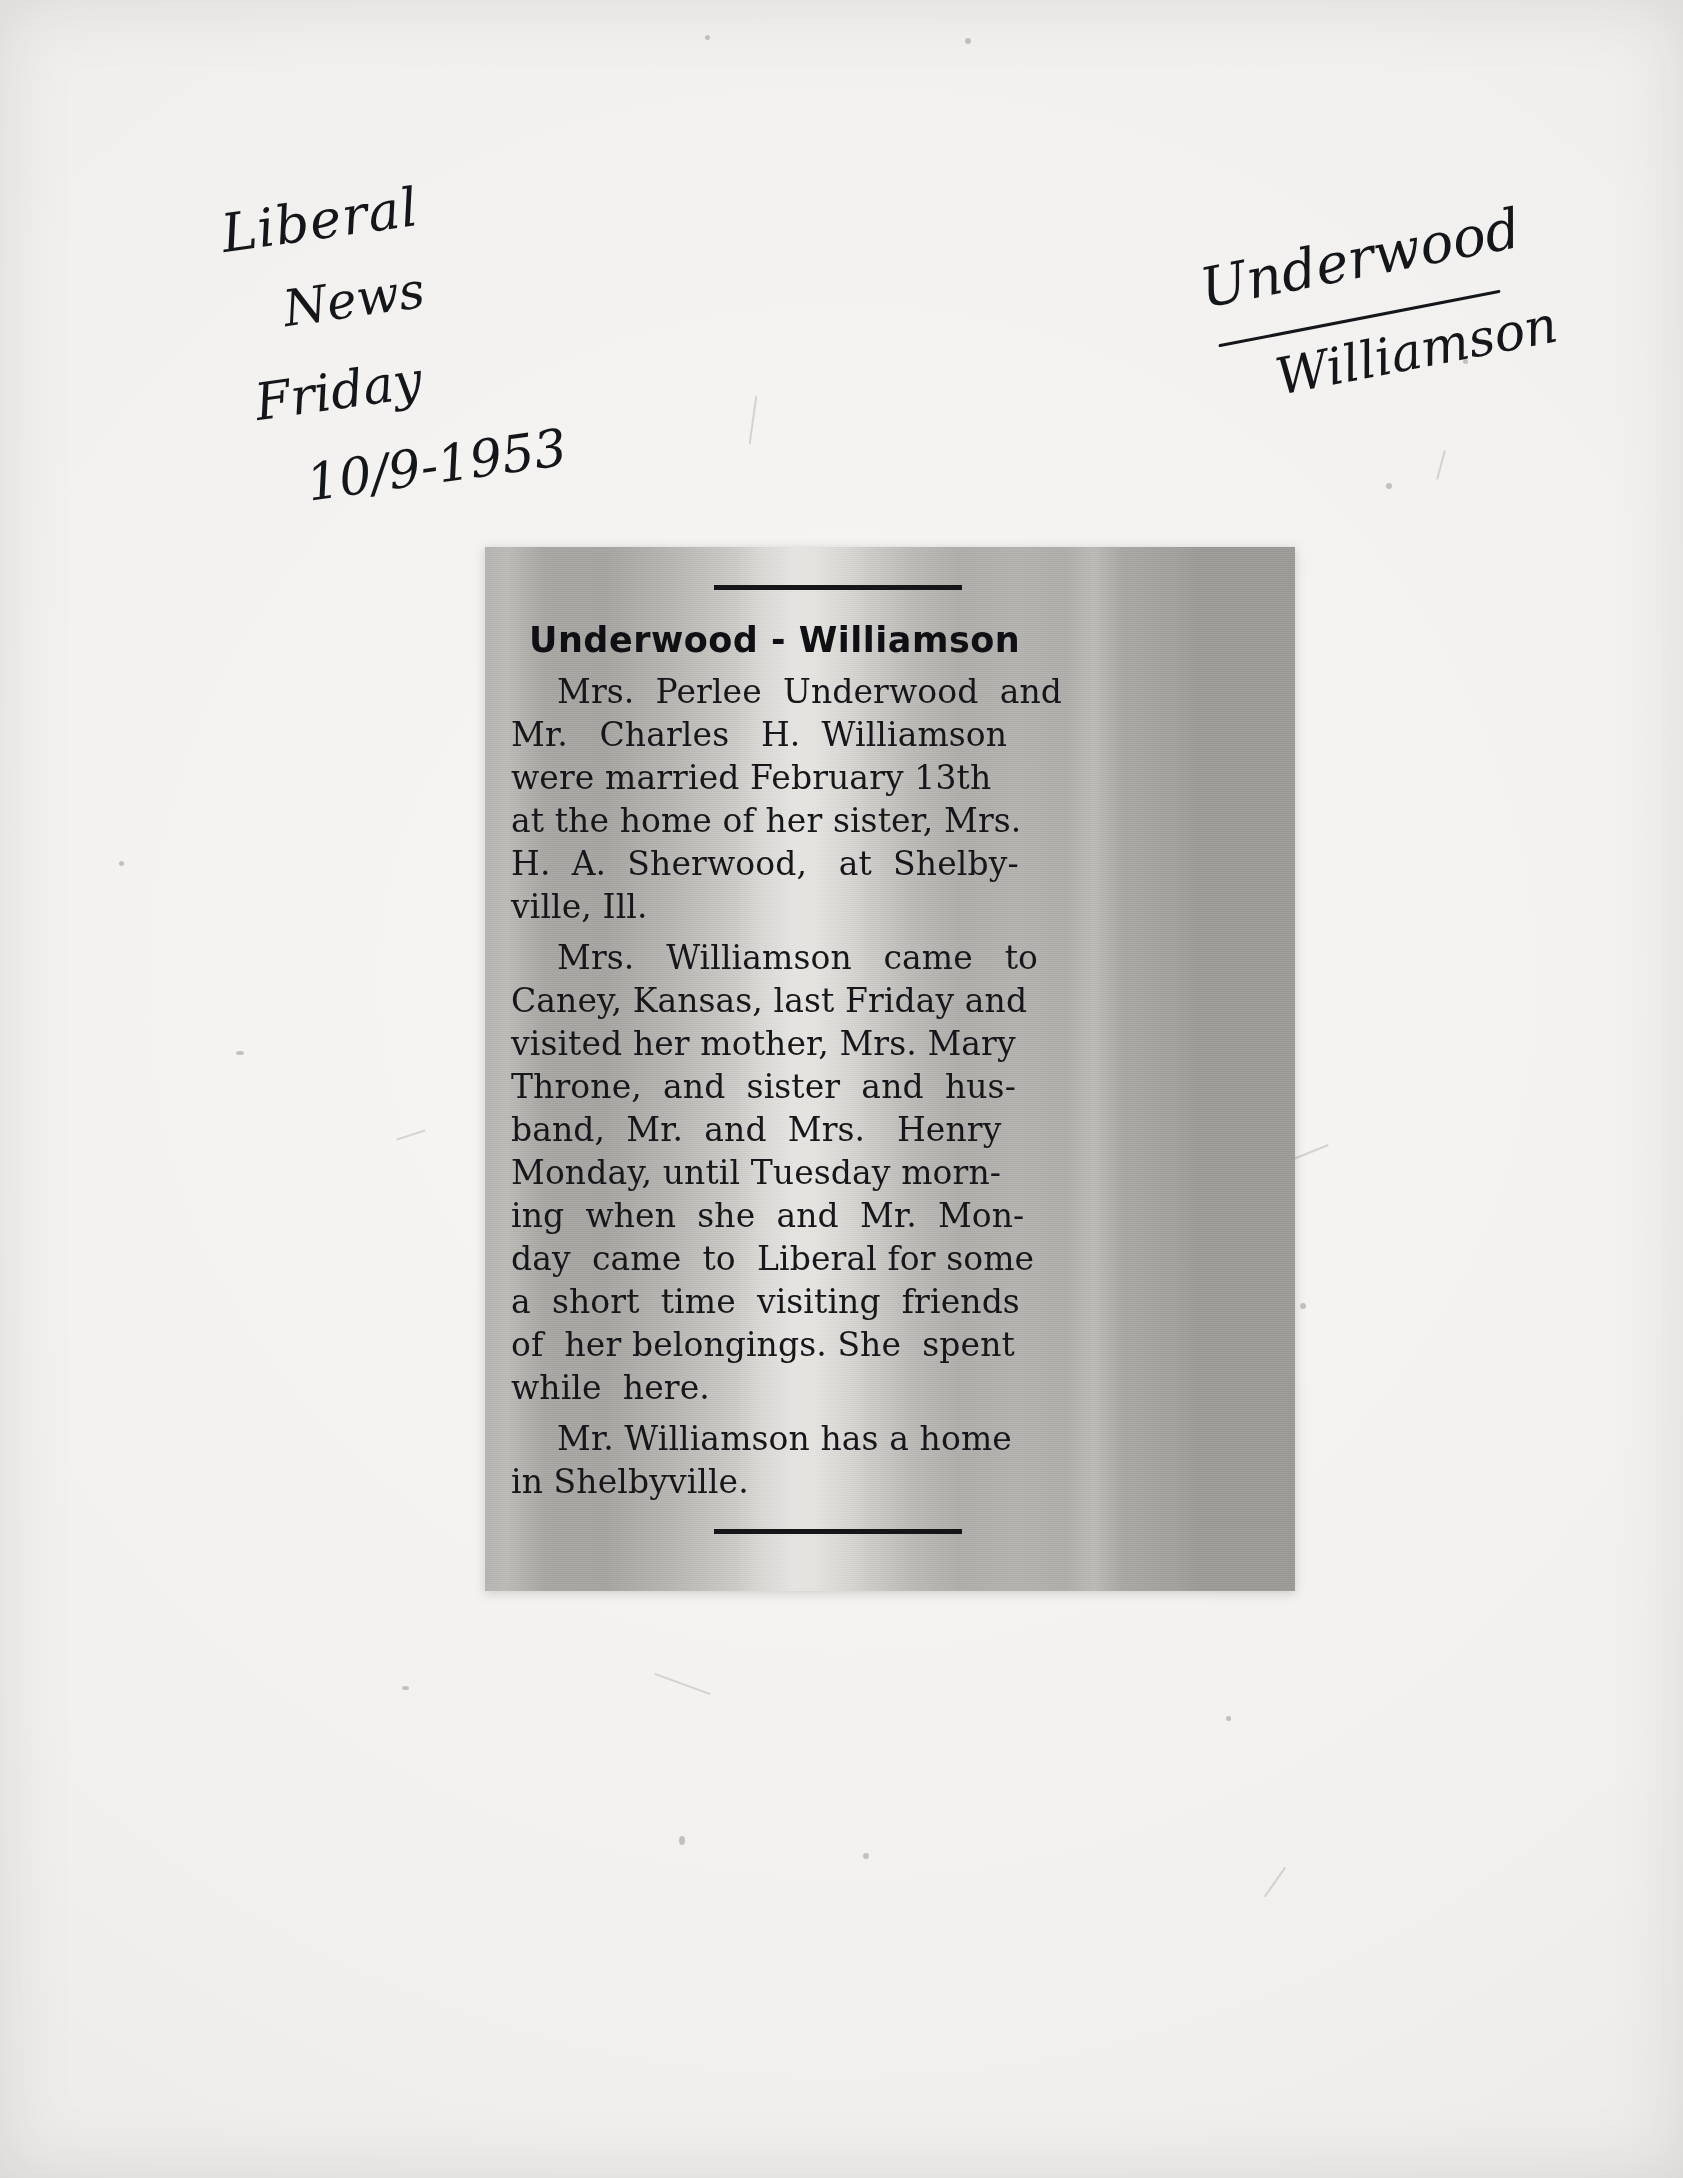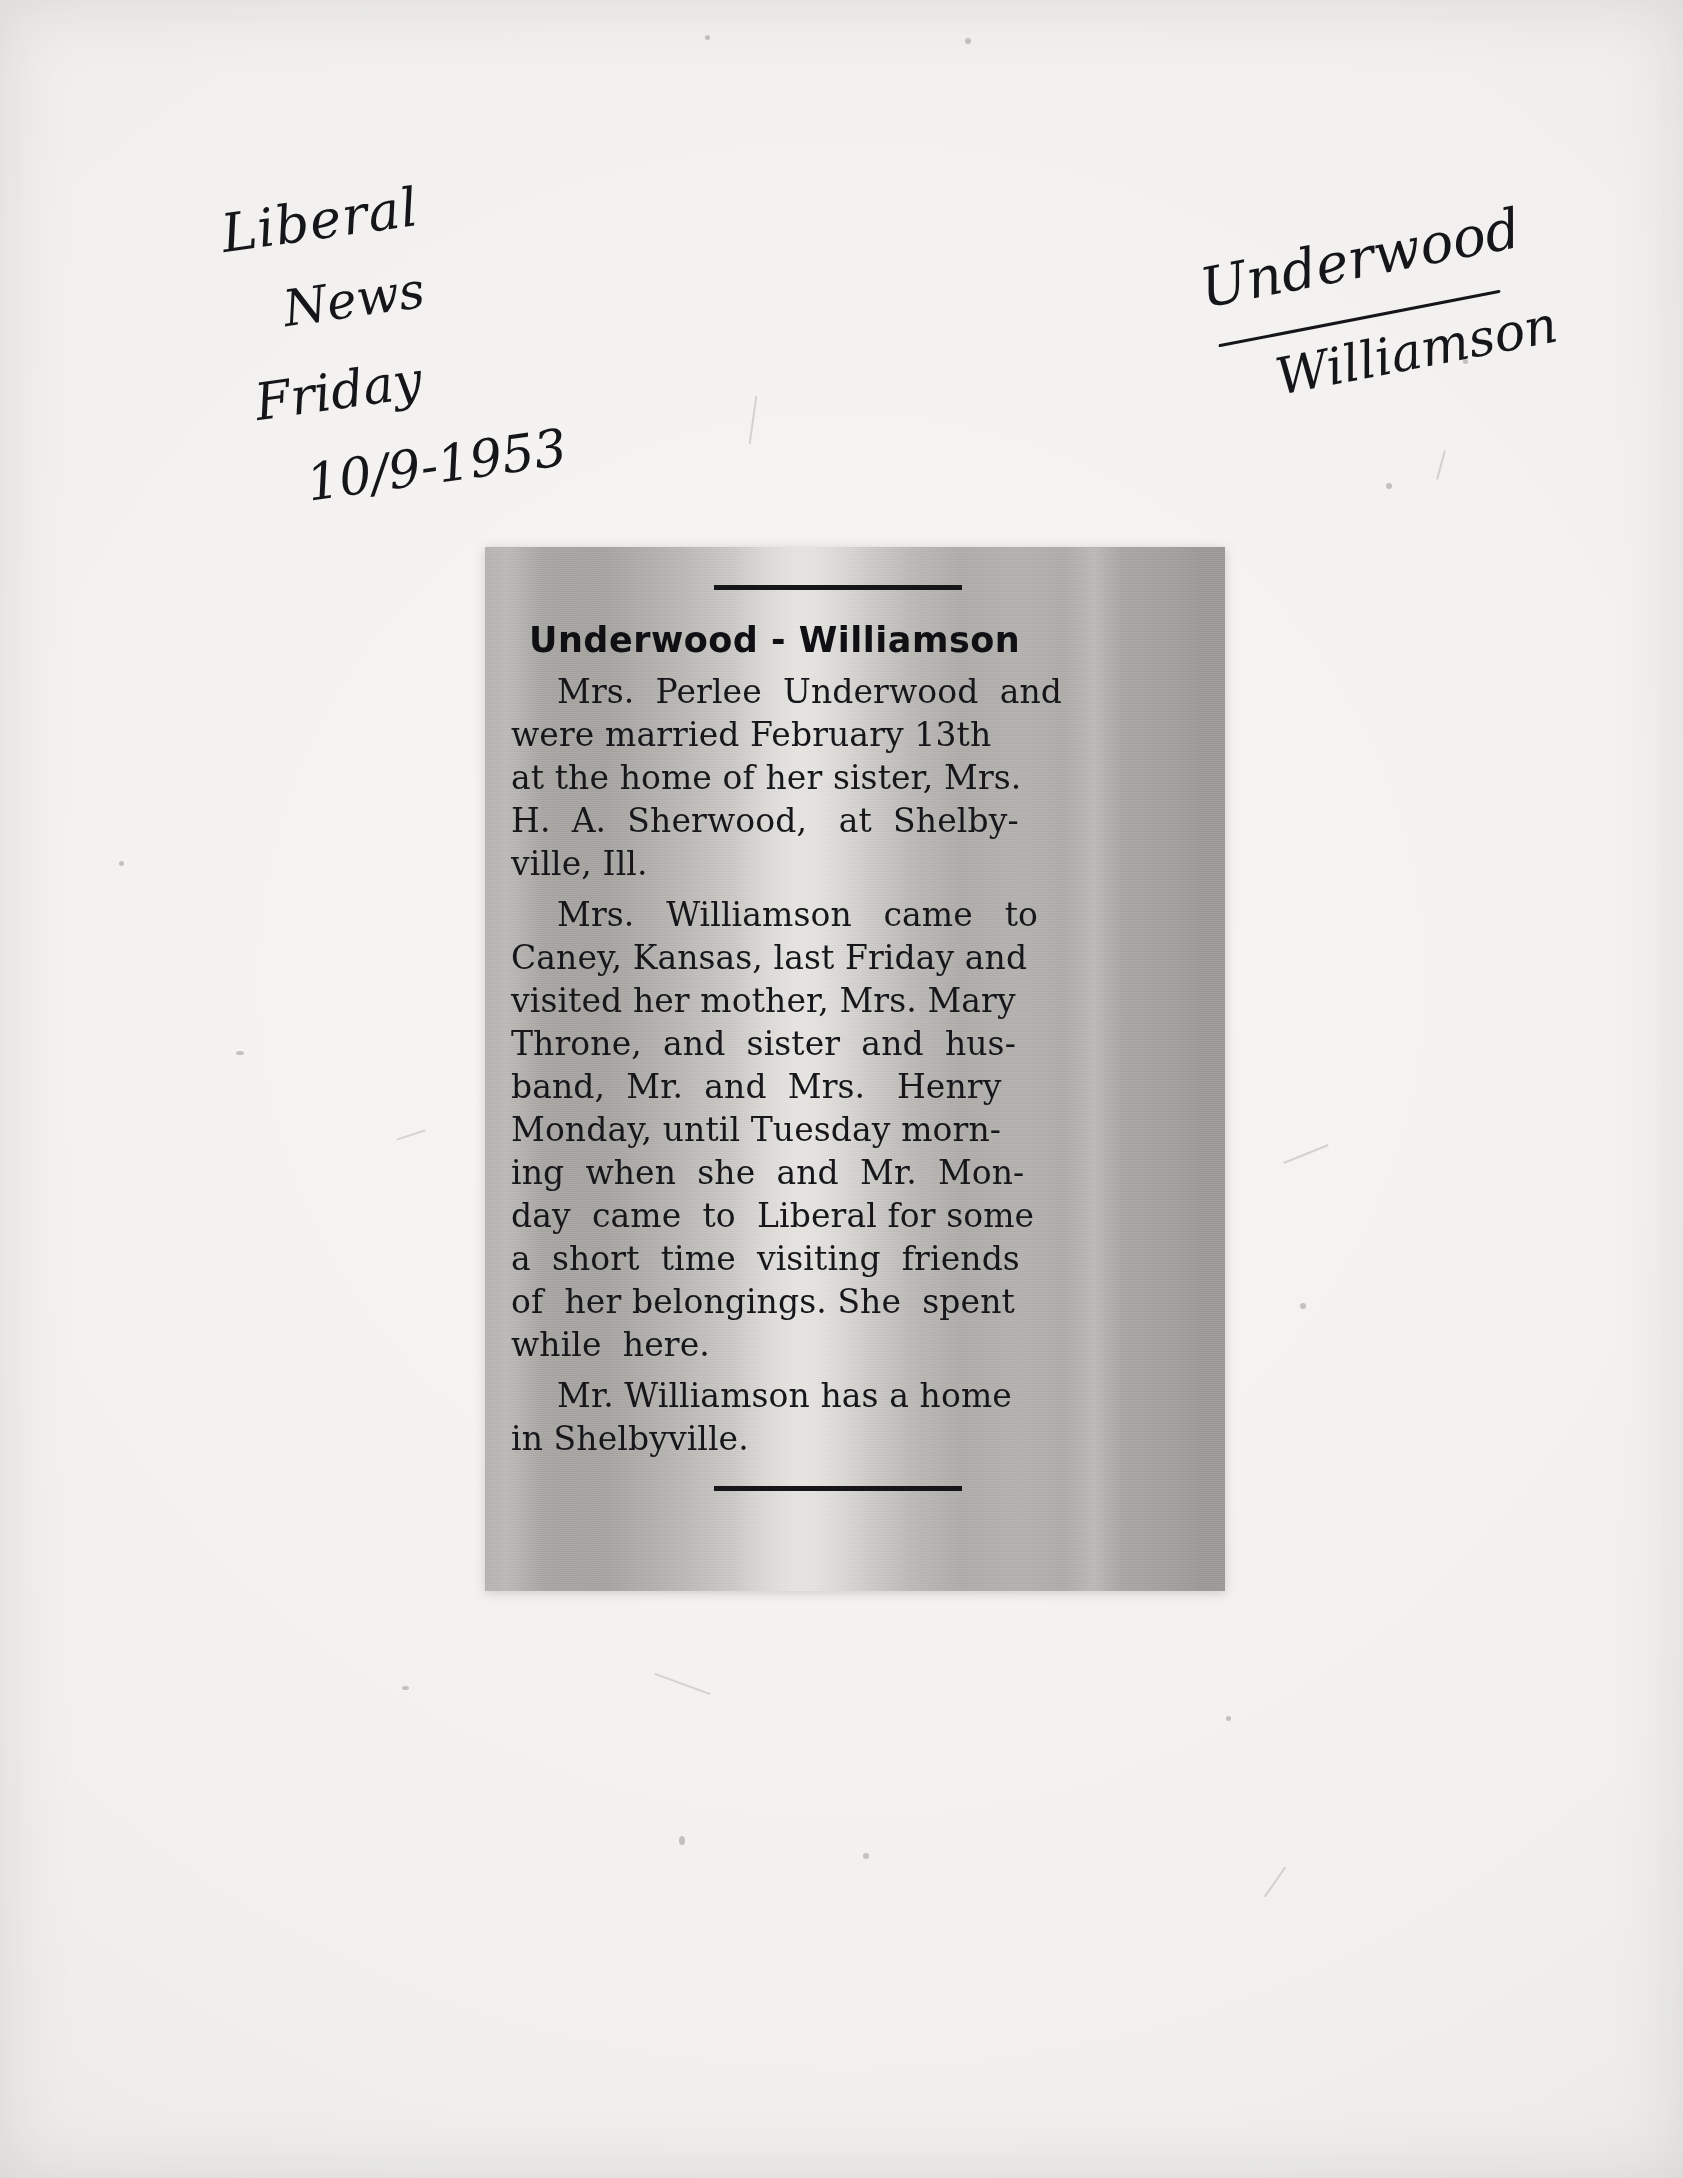--- a/index.html
+++ b/index.html
@@ -81,21 +81,21 @@
     height: 3px;
     background: #15161a;
     border-radius: 2px;
   }
 
   
   .clipping {
     position: absolute;
     left: 485px;
     top: 547px;
-    width: 740px;
+    width: 810px;
     height: 1044px;
     background:
       linear-gradient(90deg,
         #b7b5b1 0px, #bdbbb7 22px,
         #a9a7a3 59px, #a7a5a1 119px,
         #b6b4b0 178px, #c6c4c0 228px,
         #d6d4d0 277px, #dedcd8 327px,
         #d2d0cc 376px, #bdbbb7 426px,
         #b0aeaa 475px, #b5b3af 535px,
         #aeaca8 594px, #a8a6a2 653px,
@@ -207,20 +207,21 @@
   <div class="fold-band"></div>
   <div class="fold-band2"></div>
 
   <div class="clipping-inner">
     <div class="rule rule-top"></div>
 
     <h1 class="headline">Underwood - Williamson</h1>
 
     <p class="para">
       <span class="para-line"><span class="indent"></span><span>Mrs.  Perlee  Underwood  and</span></span>
+      <span class="para-line">Mr.   Charles   H.  Williamson</span>
       <span class="para-line">were married February 13th</span>
       <span class="para-line">at the home of her sister, Mrs.</span>
       <span class="para-line">H.  A.  Sherwood,   at  Shelby-</span>
       <span class="para-line">ville, Ill.</span>
     </p>
 
     <p class="para">
       <span class="para-line"><span class="indent"></span><span>Mrs.   Williamson   came   to</span></span>
       <span class="para-line">Caney, Kansas, last Friday and</span>
       <span class="para-line">visited her mother, Mrs. Mary</span>

